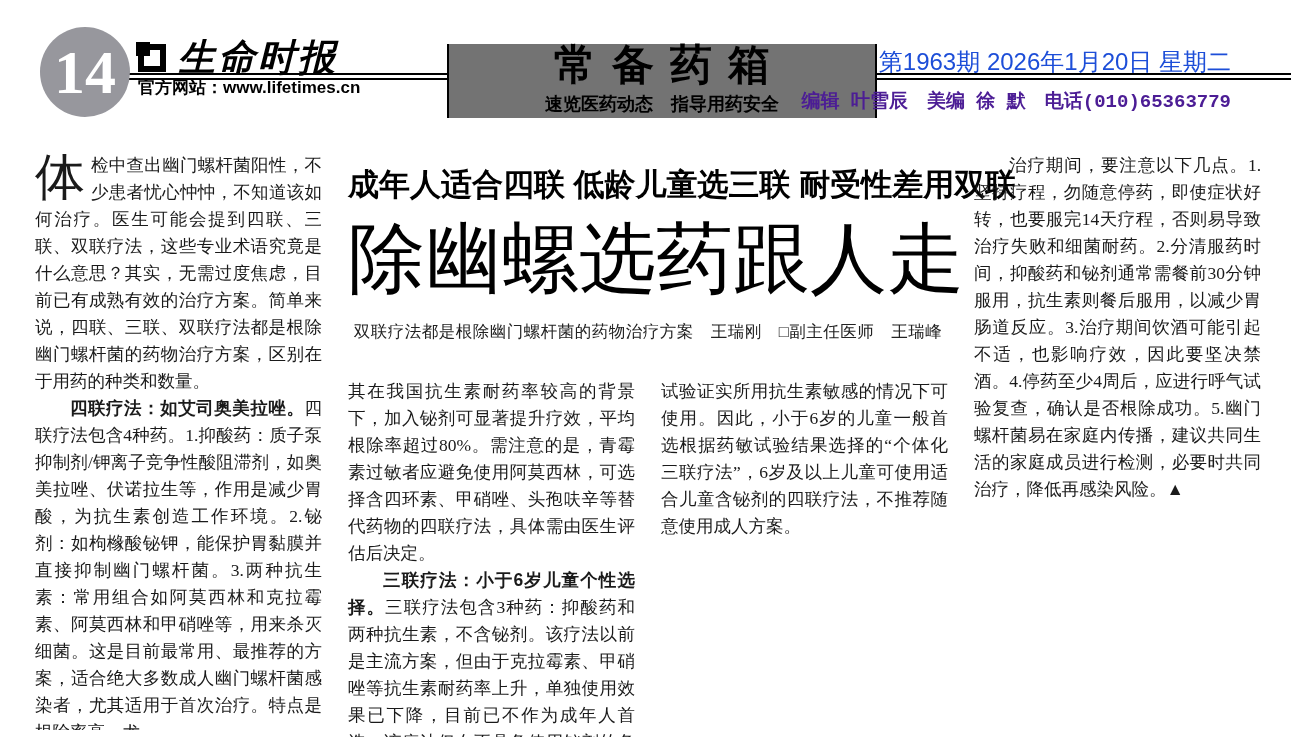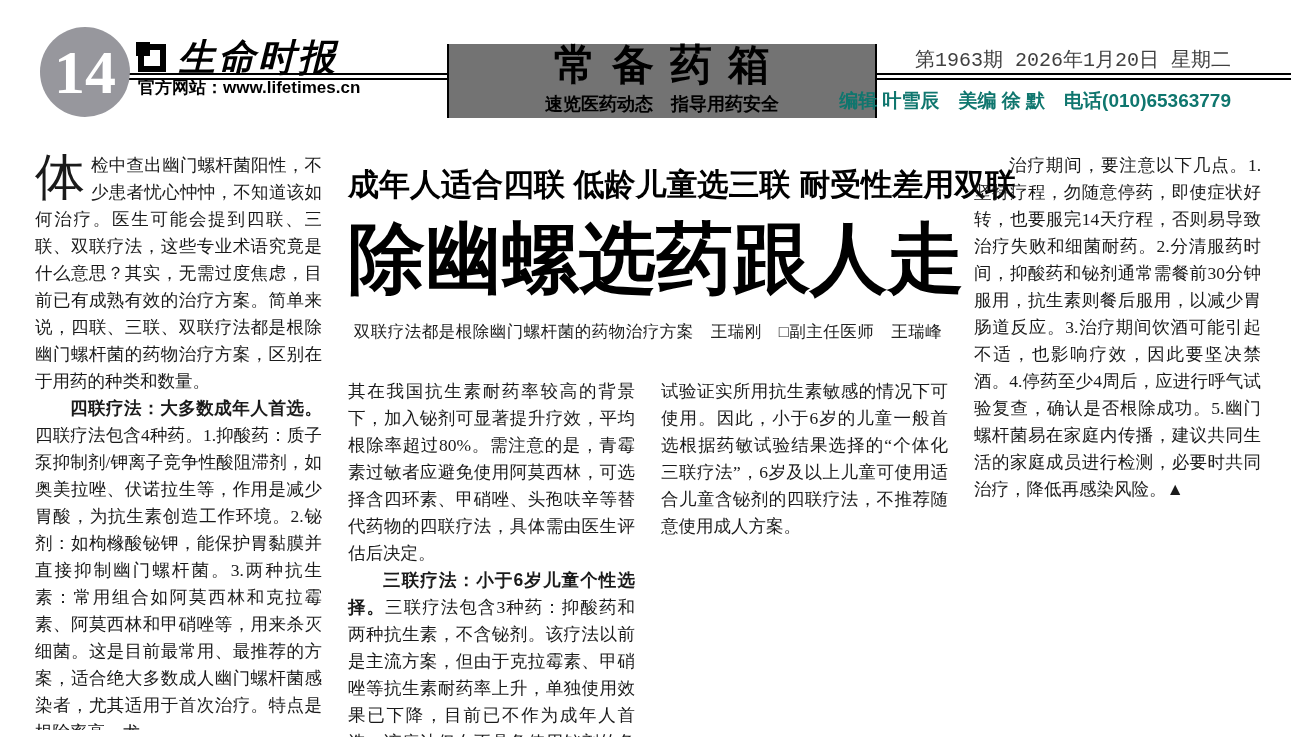--- a/index.html
+++ b/index.html
@@ -28,35 +28,35 @@
 
   .section-block { position:absolute; left:447px; top:44px; width:430px; height:74px;
                    border-left:2px solid #000; border-right:2px solid #000;
                    display:flex; flex-direction:column; align-items:center; justify-content:flex-start;
                    background:#737373; z-index:1; }
   .section-title { font-family:"Liberation Serif", serif; font-weight:900; font-size:42px;
                    letter-spacing:16px; text-indent:16px; color:#000; line-height:1.0; }
   .section-subtitle { font-family:Liberation Serif, serif; font-weight:bold; font-size:18px;
                       margin-top:6px; color:#000; }
 
-  .issue-line { position:absolute; right:25px; top:46px; font-family:Liberation Mono, monospace;
-                font-size:20px; color:#404040; z-index:1; }
-  .credits-line { position:absolute; right:25px; top:88px; font-family:Liberation Sans, sans-serif;
-                  font-weight:600; font-size:19px; color:#0f766e; z-index:1; }
+  .issue-line { position:absolute; right:25px; top:46px; font-family:Liberation Sans, sans-serif;
+                font-size:24px; color:#1d4ed8; z-index:1; }
+  .credits-line { position:absolute; right:25px; top:88px; font-family:Liberation Mono, monospace;
+                  font-weight:600; font-size:19px; color:#4c1d95; z-index:1; }
 
   
   .main { position:absolute; top:152px; left:35px; display:flex; gap:26px; }
   .col { width:287px; font-size:17.5px; line-height:27px; text-align:justify; }
   .col-clip { max-height:578px; overflow:hidden; }
 
   .mid { width:600px; }
   .headline-block { text-align:center; height:226px; }
   .kicker { font-family:"Liberation Sans", sans-serif; font-weight:800; font-size:31px;
             white-space:nowrap; padding-top:12px; color:#000; }
-  .headline { font-family:"Liberation Sans", sans-serif; font-weight:700; font-size:77px;
+  .headline { font-family:"Liberation Sans", sans-serif; font-weight:400; font-size:77px;
               line-height:1.05; margin-top:12px; white-space:nowrap; color:#000; }
   .byline { font-size:16.5px; margin-top:22px; color:#222; letter-spacing:0.5px; }
 
   .two-cols { display:flex; gap:26px; }
 
   p.para { margin:0; }
   p.indent { text-indent:2em; }
   .lead { font-family:"Liberation Sans", sans-serif; font-weight:bold; font-style:normal; }
   .dropcap { float:left; font-size:50px; line-height:46px; padding:2px 6px 0 0; font-weight:normal; }
 </style>
@@ -84,21 +84,21 @@
   </div>
 
   <div class="issue-line">第1963期  2026年1月20日  星期二</div>
   <div class="credits-line">编辑 叶雪辰　美编 徐 默　电话(010)65363779</div>
 </div>
 
 <div class="main">
 
   <div class="col col-clip">
     <p class="para"><span class="dropcap">体</span><span>检中查出幽门螺杆菌阳性，不少患者忧心忡忡，不知道该如何治疗。医生可能会提到四联、三联、双联疗法，这些专业术语究竟是什么意思？其实，无需过度焦虑，目前已有成熟有效的治疗方案。简单来说，四联、三联、双联疗法都是根除幽门螺杆菌的药物治疗方案，区别在于用药的种类和数量。</span></p>
-    <p class="para indent"><span class="lead">四联疗法：大多数成年人首选。</span><span>四联疗法包含4种药。1.抑酸药：质子泵抑制剂/钾离子竞争性酸阻滞剂，如奥美拉唑、伏诺拉生等，作用是减少胃酸，为抗生素创造工作环境。2.铋剂：如枸橼酸铋钾，能保护胃黏膜并直接抑制幽门螺杆菌。3.两种抗生素：常用组合如阿莫西林和克拉霉素、阿莫西林和甲硝唑等，用来杀灭细菌。这是目前最常用、最推荐的方案，适合绝大多数成人幽门螺杆菌感染者，尤其适用于首次治疗。特点是根除率高，尤</span></p>
+    <p class="para indent"><span class="lead">四联疗法：如艾司奥美拉唑。</span><span>四联疗法包含4种药。1.抑酸药：质子泵抑制剂/钾离子竞争性酸阻滞剂，如奥美拉唑、伏诺拉生等，作用是减少胃酸，为抗生素创造工作环境。2.铋剂：如枸橼酸铋钾，能保护胃黏膜并直接抑制幽门螺杆菌。3.两种抗生素：常用组合如阿莫西林和克拉霉素、阿莫西林和甲硝唑等，用来杀灭细菌。这是目前最常用、最推荐的方案，适合绝大多数成人幽门螺杆菌感染者，尤其适用于首次治疗。特点是根除率高，尤</span></p>
   </div>
 
   <div class="mid">
     <div class="headline-block">
       <div class="kicker">成年人适合四联  低龄儿童选三联  耐受性差用双联</div>
       <div class="headline">除幽螺选药跟人走</div>
       <div class="byline">双联疗法都是根除幽门螺杆菌的药物治疗方案　王瑞刚　□副主任医师　王瑞峰</div>
     </div>
     <div class="two-cols">
 

